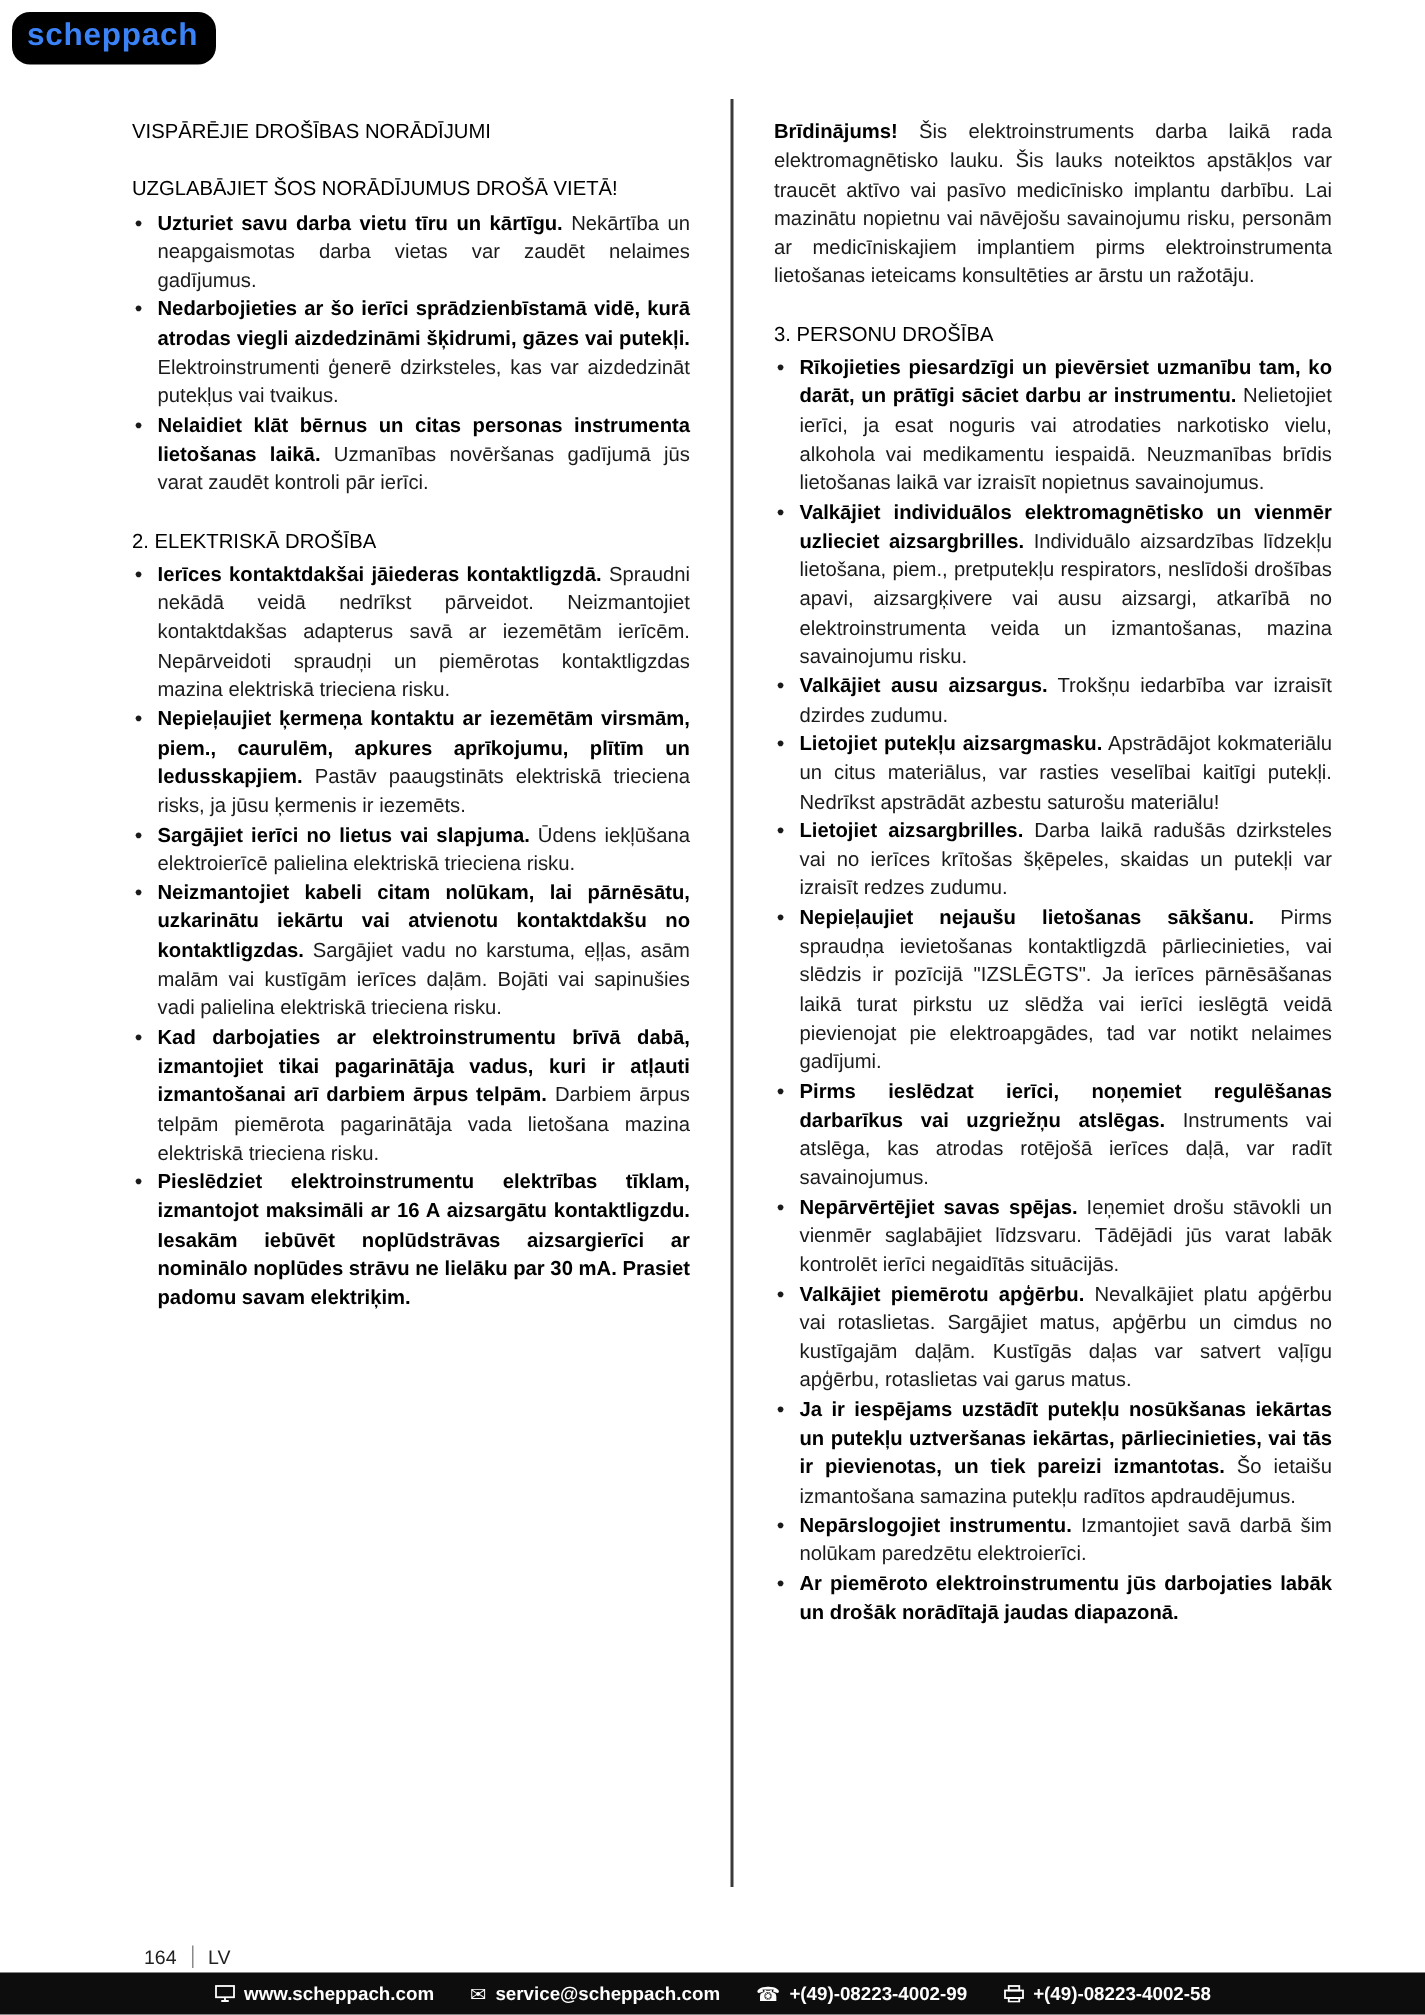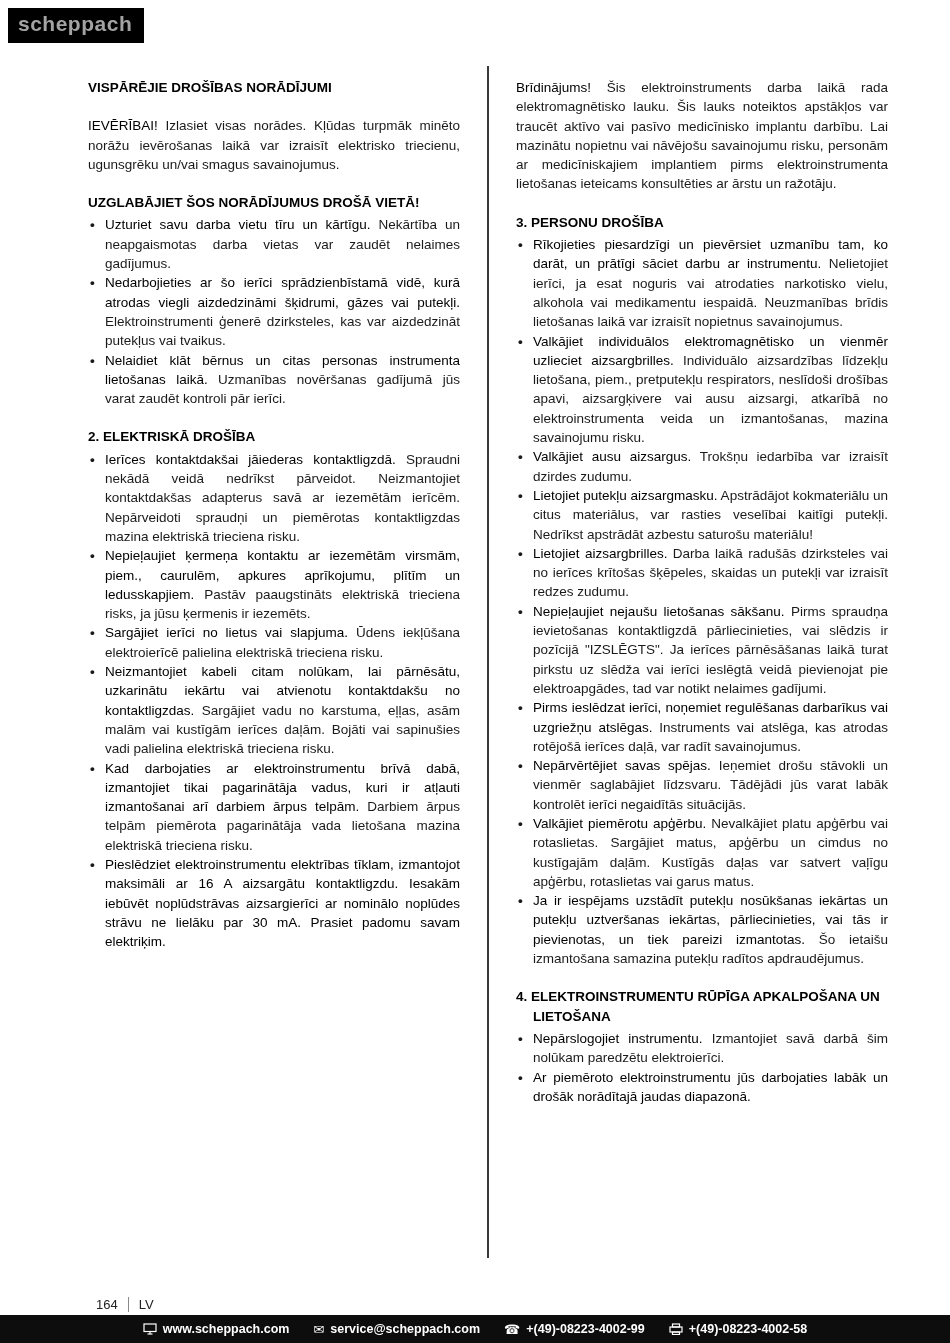--- a/index.html
+++ b/index.html
@@ -13,26 +13,27 @@
   }
   .page {
     position: relative;
     width: 950px; height: 1343px;
     background: #ffffff;
   }
   .logo {
     position: absolute;
     top: 8px; left: 8px;
     background: #000000;
-    color: #a3a3a3;
+    color: #3b82f6;
     font-weight: bold;
     font-size: 21px;
     letter-spacing: 0.5px;
     padding: 5px 12px 9px 10px;
     line-height: 1;
+    border-radius: 12px;
   }
   .content {
     position: absolute;
     top: 66px; left: 88px;
     width: 802px; height: 1192px;
     display: flex;
   }
   .col {
     width: 372px;
     font-size: 13.5px;
@@ -42,21 +43,21 @@
     color: #1a1a1a;
   }
   .divider {
     width: 2px;
     height: 100%;
     background: #3a3a3a;
     margin: 0 27px;
     flex: 0 0 auto;
   }
   .heading {
-    font-weight: bold;
+    font-weight: normal;
     color: #000;
     margin: 19px 0 3px 0;
     text-align: left;
   }
   .heading.hang {
     padding-left: 17px;
     text-indent: -17px;
   }
   .para { margin: 19px 0 0 0; }
   .list { margin: 0; }
@@ -64,21 +65,21 @@
   .bullet-item {
     position: relative;
     padding-left: 17px;
   }
   .bullet-item .marker {
     position: absolute;
     left: 2px;
     top: 0;
     font-weight: bold;
   }
-  .bullet-item b, .para b, .bullet-item .bold { font-weight: normal; color: #000; }
+  .bullet-item b, .para b, .bullet-item .bold { font-weight: bold; color: #000; }
   .pagenum {
     position: absolute;
     left: 96px; top: 1297px;
     font-size: 13px;
     color: #222;
     display: flex;
     align-items: center;
   }
   .pn-sep {
     display: inline-block;
@@ -106,21 +107,20 @@
 </head>
 <body>
 
 <div class="page">
 
   <div class="logo">scheppach</div>
 
   <div class="content">
     <div class="col">
         <div class="heading">VISPĀRĒJIE DROŠĪBAS NORĀDĪJUMI</div>
-        <p class="para"><b>IEVĒRĪBAI!</b><span> Izlasiet visas norādes. Kļūdas turpmāk minēto norāžu ievērošanas laikā var izraisīt elektrisko triecienu, ugunsgrēku un/vai smagus savainojumus.</span></p>
         <div class="heading">UZGLABĀJIET ŠOS NORĀDĪJUMUS DROŠĀ VIETĀ!</div>
         <div class="list">
           <div class="bullet-item"><span class="marker">•</span><b>Uzturiet savu darba vietu tīru un kārtīgu.</b><span> Nekārtība un neapgaismotas darba vietas var zaudēt nelaimes gadījumus.</span></div>
           <div class="bullet-item"><span class="marker">•</span><b>Nedarbojieties ar šo ierīci sprādzienbīstamā vidē, kurā atrodas viegli aizdedzināmi šķidrumi, gāzes vai putekļi.</b><span> Elektroinstrumenti ģenerē dzirksteles, kas var aizdedzināt putekļus vai tvaikus.</span></div>
           <div class="bullet-item"><span class="marker">•</span><b>Nelaidiet klāt bērnus un citas personas instrumenta lietošanas laikā.</b><span> Uzmanības novēršanas gadījumā jūs varat zaudēt kontroli pār ierīci.</span></div>
         </div>
         <div class="heading hang">2. ELEKTRISKĀ DROŠĪBA</div>
         <div class="list">
           <div class="bullet-item"><span class="marker">•</span><b>Ierīces kontaktdakšai jāiederas kontaktligzdā.</b><span> Spraudni nekādā veidā nedrīkst pārveidot. Neizmantojiet kontaktdakšas adapterus savā ar iezemētām ierīcēm. Nepārveidoti spraudņi un piemērotas kontaktligzdas mazina elektriskā trieciena risku.</span></div>
           <div class="bullet-item"><span class="marker">•</span><b>Nepieļaujiet ķermeņa kontaktu ar iezemētām virsmām, piem., caurulēm, apkures aprīkojumu, plītīm un ledusskapjiem.</b><span> Pastāv paaugstināts elektriskā trieciena risks, ja jūsu ķermenis ir iezemēts.</span></div>
@@ -139,21 +139,20 @@
           <div class="bullet-item"><span class="marker">•</span><b>Valkājiet individuālos elektromagnētisko un vienmēr uzlieciet aizsargbrilles.</b><span> Individuālo aizsardzības līdzekļu lietošana, piem., pretputekļu respirators, neslīdoši drošības apavi, aizsargķivere vai ausu aizsargi, atkarībā no elektroinstrumenta veida un izmantošanas, mazina savainojumu risku.</span></div>
           <div class="bullet-item"><span class="marker">•</span><b>Valkājiet ausu aizsargus.</b><span> Trokšņu iedarbība var izraisīt dzirdes zudumu.</span></div>
           <div class="bullet-item"><span class="marker">•</span><b>Lietojiet putekļu aizsargmasku.</b><span> Apstrādājot kokmateriālu un citus materiālus, var rasties veselībai kaitīgi putekļi. Nedrīkst apstrādāt azbestu saturošu materiālu!</span></div>
           <div class="bullet-item"><span class="marker">•</span><b>Lietojiet aizsargbrilles.</b><span> Darba laikā radušās dzirksteles vai no ierīces krītošas šķēpeles, skaidas un putekļi var izraisīt redzes zudumu.</span></div>
           <div class="bullet-item"><span class="marker">•</span><b>Nepieļaujiet nejaušu lietošanas sākšanu.</b><span> Pirms spraudņa ievietošanas kontaktligzdā pārliecinieties, vai slēdzis ir pozīcijā "IZSLĒGTS". Ja ierīces pārnēsāšanas laikā turat pirkstu uz slēdža vai ierīci ieslēgtā veidā pievienojat pie elektroapgādes, tad var notikt nelaimes gadījumi.</span></div>
           <div class="bullet-item"><span class="marker">•</span><b>Pirms ieslēdzat ierīci, noņemiet regulēšanas darbarīkus vai uzgriežņu atslēgas.</b><span> Instruments vai atslēga, kas atrodas rotējošā ierīces daļā, var radīt savainojumus.</span></div>
           <div class="bullet-item"><span class="marker">•</span><b>Nepārvērtējiet savas spējas.</b><span> Ieņemiet drošu stāvokli un vienmēr saglabājiet līdzsvaru. Tādējādi jūs varat labāk kontrolēt ierīci negaidītās situācijās.</span></div>
           <div class="bullet-item"><span class="marker">•</span><b>Valkājiet piemērotu apģērbu.</b><span> Nevalkājiet platu apģērbu vai rotaslietas. Sargājiet matus, apģērbu un cimdus no kustīgajām daļām. Kustīgās daļas var satvert vaļīgu apģērbu, rotaslietas vai garus matus.</span></div>
           <div class="bullet-item"><span class="marker">•</span><b>Ja ir iespējams uzstādīt putekļu nosūkšanas iekārtas un putekļu uztveršanas iekārtas, pārliecinieties, vai tās ir pievienotas, un tiek pareizi izmantotas.</b><span> Šo ietaišu izmantošana samazina putekļu radītos apdraudējumus.</span></div>
         </div>
-        <div class="heading hang">4. ELEKTROINSTRUMENTU RŪPĪGA APKALPOŠANA UN LIETOŠANA</div>
         <div class="list">
           <div class="bullet-item"><span class="marker">•</span><b>Nepārslogojiet instrumentu.</b><span> Izmantojiet savā darbā šim nolūkam paredzētu elektroierīci.</span></div>
           <div class="bullet-item"><span class="marker">•</span><b>Ar piemēroto elektroinstrumentu jūs darbojaties labāk un drošāk norādītajā jaudas diapazonā.</b></div>
         </div>
       </div>
   </div>
 
   <div class="pagenum">
     <span>164</span>
     <span class="pn-sep"></span>

